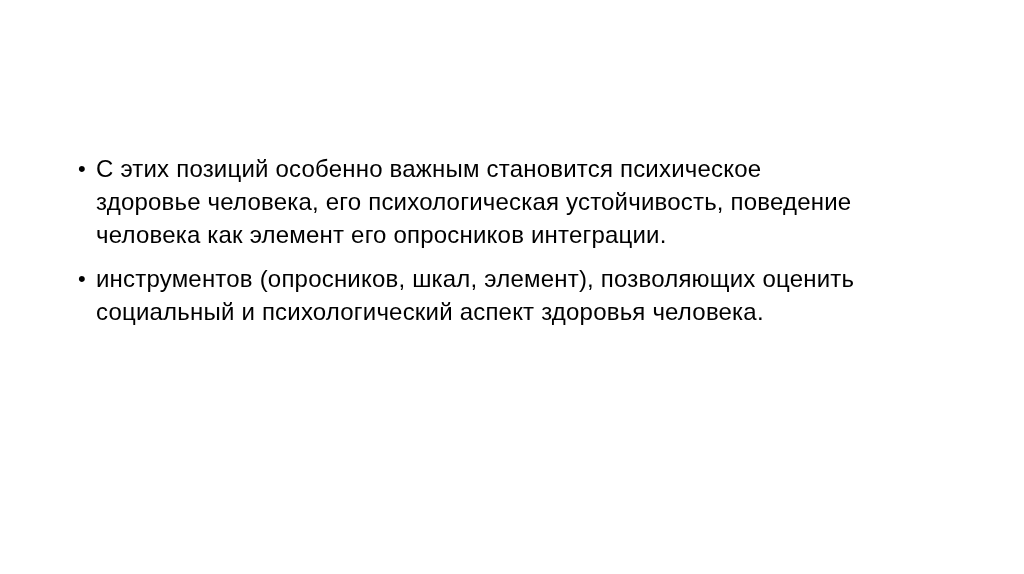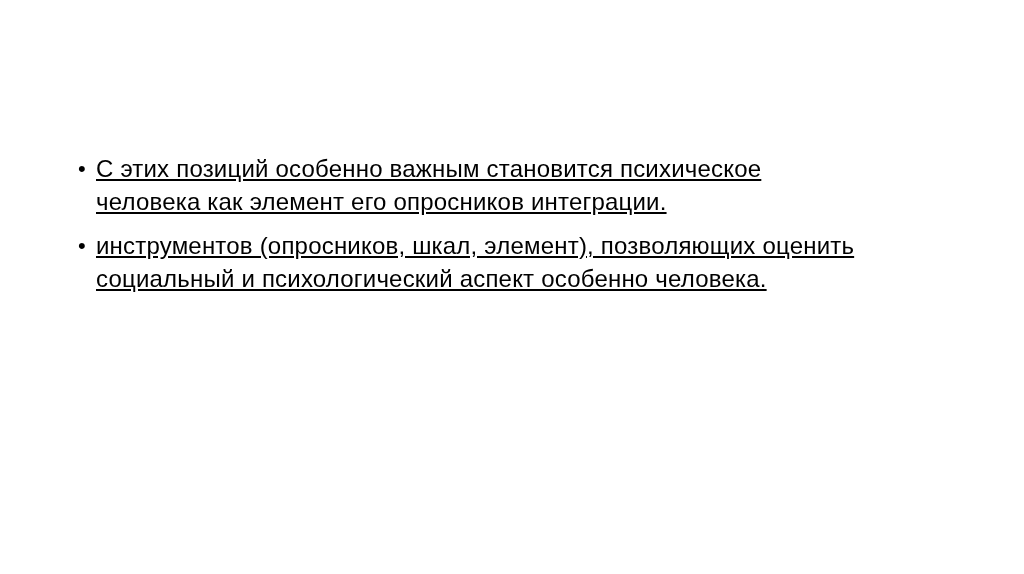--- a/index.html
+++ b/index.html
@@ -35,35 +35,35 @@
     margin-bottom: 11px;
   }
   .bullet-marker {
     position: absolute;
     left: 0;
     top: 0;
     font-size: 22px;
   }
   .bullet-line {
     white-space: nowrap;
-    text-decoration: underline;
   }
 </style>
 </head>
 <body>
 
 <div class="slide">
   <div class="slide-body">
 
     <div class="bullet-item">
       <span class="bullet-marker">•</span>
       <div class="bullet-line">С этих позиций особенно важным становится психическое</div>
+      <div class="bullet-line">здоровье человека, его психологическая устойчивость, поведение</div>
       <div class="bullet-line">человека как элемент его опросников интеграции.</div>
     </div>
 
     <div class="bullet-item">
       <span class="bullet-marker">•</span>
       <div class="bullet-line">инструментов (опросников, шкал, элемент), позволяющих оценить</div>
-      <div class="bullet-line">социальный и психологический аспект особенно человека.</div>
+      <div class="bullet-line">социальный и психологический аспект здоровья человека.</div>
     </div>
 
   </div>
 </div>
 
 </body></html>

